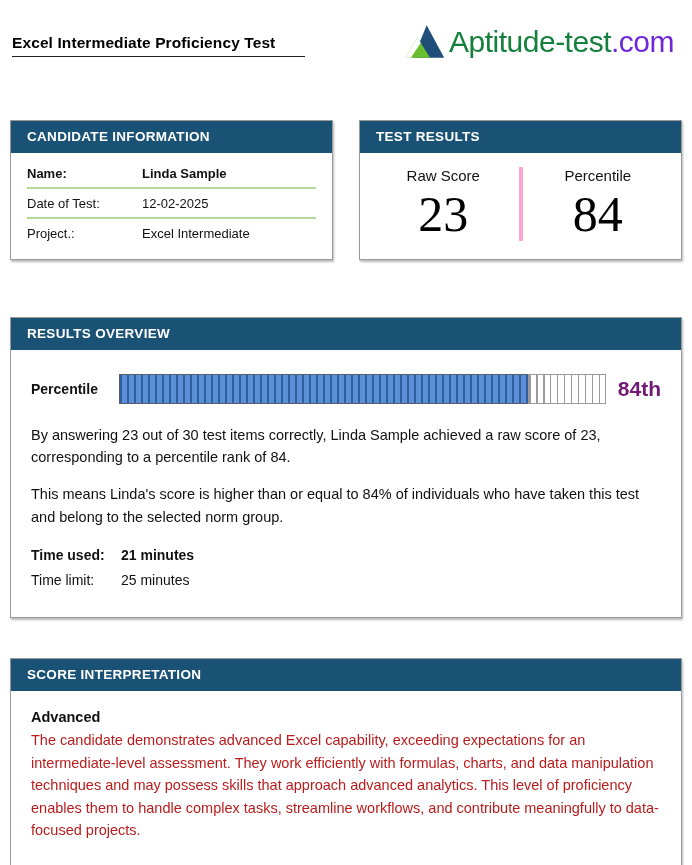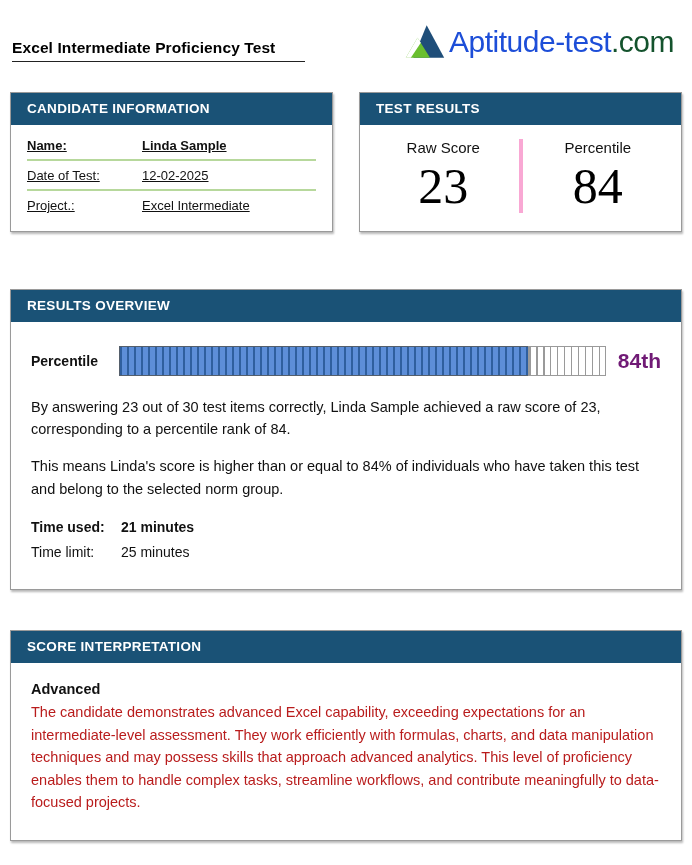--- a/index.html
+++ b/index.html
@@ -14,23 +14,23 @@
     margin: 0 auto;
     background: #ffffff;
     position: relative;
     padding: 22px 10px 40px 10px;
   }
 
   
   .top-header {
     display: flex;
     justify-content: space-between;
-    align-items: flex-end;
+    align-items: flex-start;
     padding: 0 2px;
-    margin-bottom: 30px;
+    margin-bottom: 58px;
   }
   .doc-title {
     font-size: 15.5px;
     font-weight: 700;
     color: #000000;
     border-bottom: 1.5px solid #222222;
     padding: 12px 30px 4px 0;
     letter-spacing: 0.1px;
   }
   .logo {
@@ -38,22 +38,22 @@
     align-items: center;
     gap: 4px;
     margin-right: 6px;
     cursor: pointer;
   }
   .logo-text {
     font-size: 30px;
     font-weight: 400;
     letter-spacing: -0.5px;
   }
-  .logo-main { color: #1d4ed8; }
-  .logo-suffix { color: #14532d; }
+  .logo-main { color: #15803d; }
+  .logo-suffix { color: #6d28d9; }
 
   
   .panel {
     border: 1px solid #9a9a9a;
     background: #ffffff;
     box-shadow: 1px 2px 2px rgba(0,0,0,0.28);
   }
   .panel-header {
     background: #1a5276;
     color: #ffffff;
@@ -70,21 +70,20 @@
     margin-bottom: 57px;
   }
   .two-col .panel { flex: 1; }
 
   
   .cand-body { padding: 6px 16px 10px 16px; }
   .cand-row {
     display: flex;
     padding: 7px 0 6px 0;
     font-size: 13px;
-    text-decoration: underline;
   }
   .cand-row.sep { border-bottom: 2px solid #b7d89c; }
   .cand-label { width: 115px; flex-shrink: 0; }
   .cand-value { }
   .cand-row.bold .cand-label, .cand-row.bold .cand-value { font-weight: 700; }
 
   
   .results-body {
     display: flex;
     padding: 14px 8px 18px 8px;

